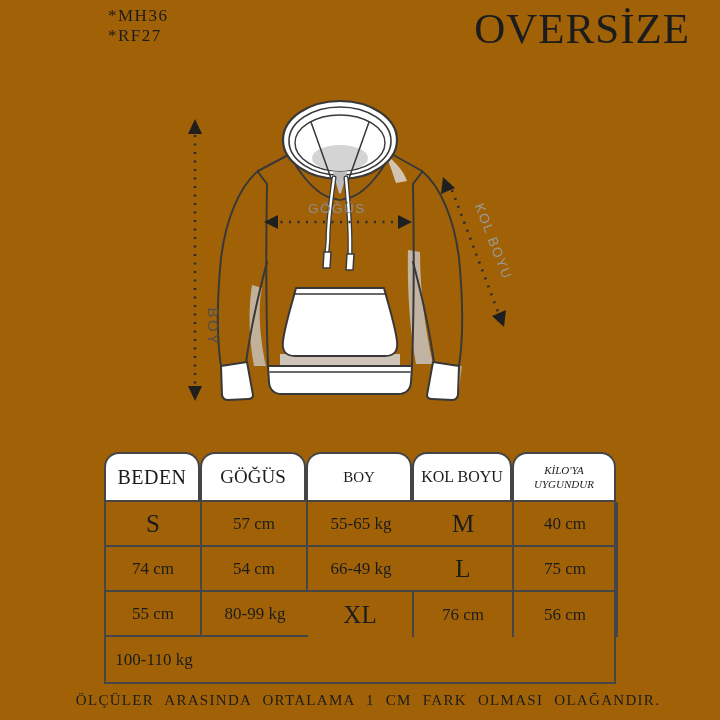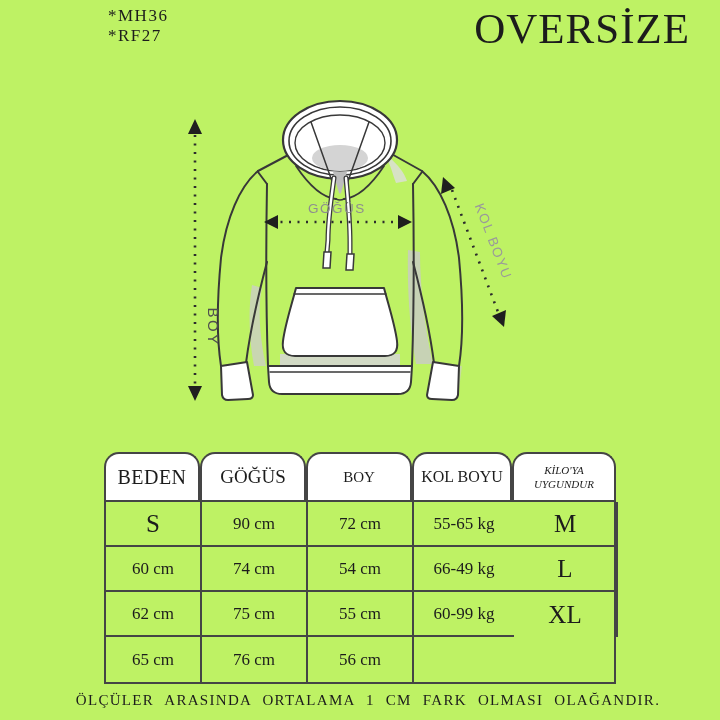--- a/index.html
+++ b/index.html
@@ -1,16 +1,16 @@
 <!DOCTYPE html>
 <html><head>
 <meta charset="utf-8">
 <style>
   html,body{margin:0;padding:0;}
-  .page{position:relative;width:720px;height:720px;background:#bef264;overflow:hidden;
+  .page{position:relative;width:720px;height:720px;background:#a16207;overflow:hidden;
         font-family:"Liberation Serif","DejaVu Serif",serif;color:#1c1c1c;}
   .codes{position:absolute;left:108px;top:6px;font-size:17px;letter-spacing:1.5px;line-height:1.2;}
   .title{position:absolute;left:0;top:4px;width:690px;text-align:right;
          font-size:43px;letter-spacing:1px;font-weight:400;}
   .diagram{position:absolute;left:0;top:0;width:720px;height:450px;}
   .size-table{position:absolute;left:104px;top:452px;width:512px;}
   .thead{display:flex;height:48px;}
   .tab{box-sizing:border-box;border:2px solid #454545;border-bottom:none;
        border-radius:15px 15px 0 0;background:#fff;display:flex;align-items:center;
        justify-content:center;text-align:center;}
@@ -118,38 +118,36 @@
   <div class="size-table">
     <div class="thead">
       <div class="tab c1">BEDEN</div>
       <div class="tab c2">GÖĞÜS</div>
       <div class="tab c3">BOY</div>
       <div class="tab c4">KOL BOYU</div>
       <div class="tab c5">KİLO'YA UYGUNDUR</div>
     </div>
     <div class="tbody">
       <div class="cell size">S</div>
-      <div class="cell">90 cm</div>
-      <div class="cell">72 cm</div>
+      <div class="cell">57 cm</div>
       <div class="cell col-last">55-65 kg</div>
 
       <div class="cell size">M</div>
-      <div class="cell">60 cm</div>
+      <div class="cell">40 cm</div>
       <div class="cell">74 cm</div>
       <div class="cell">54 cm</div>
       <div class="cell col-last">66-49 kg</div>
 
       <div class="cell size">L</div>
-      <div class="cell">62 cm</div>
       <div class="cell">75 cm</div>
       <div class="cell">55 cm</div>
-      <div class="cell col-last">60-99 kg</div>
+      <div class="cell col-last">80-99 kg</div>
 
       <div class="cell size row-last">XL</div>
-      <div class="cell row-last">65 cm</div>
       <div class="cell row-last">76 cm</div>
       <div class="cell row-last">56 cm</div>
+      <div class="cell row-last col-last">100-110 kg</div>
     </div>
   </div>
 
   <div class="footnote">ÖLÇÜLER ARASINDA ORTALAMA 1 CM FARK OLMASI OLAĞANDIR.</div>
 
 </div>
 
 </body></html>

